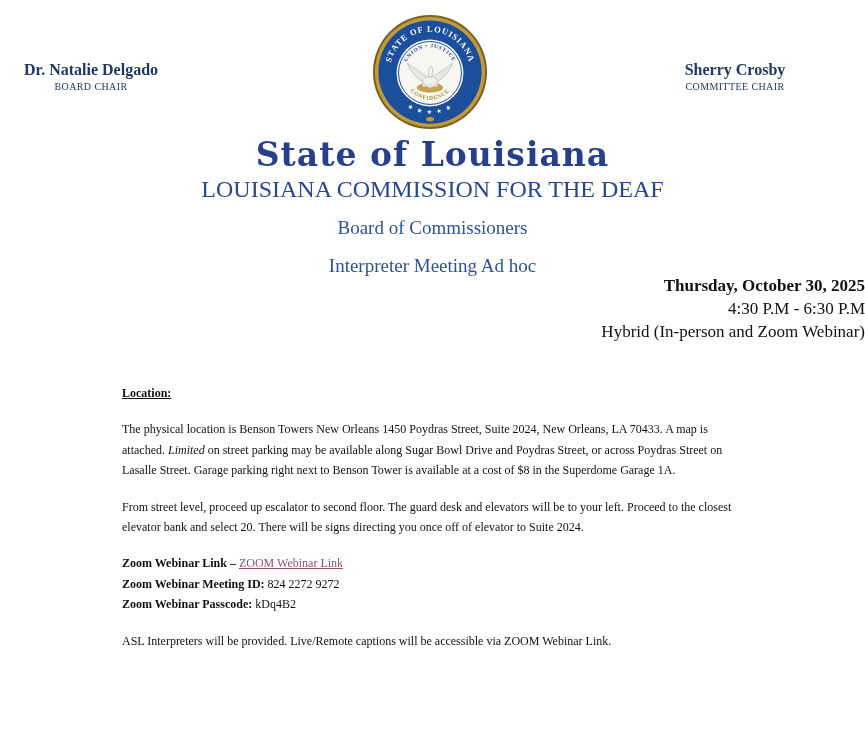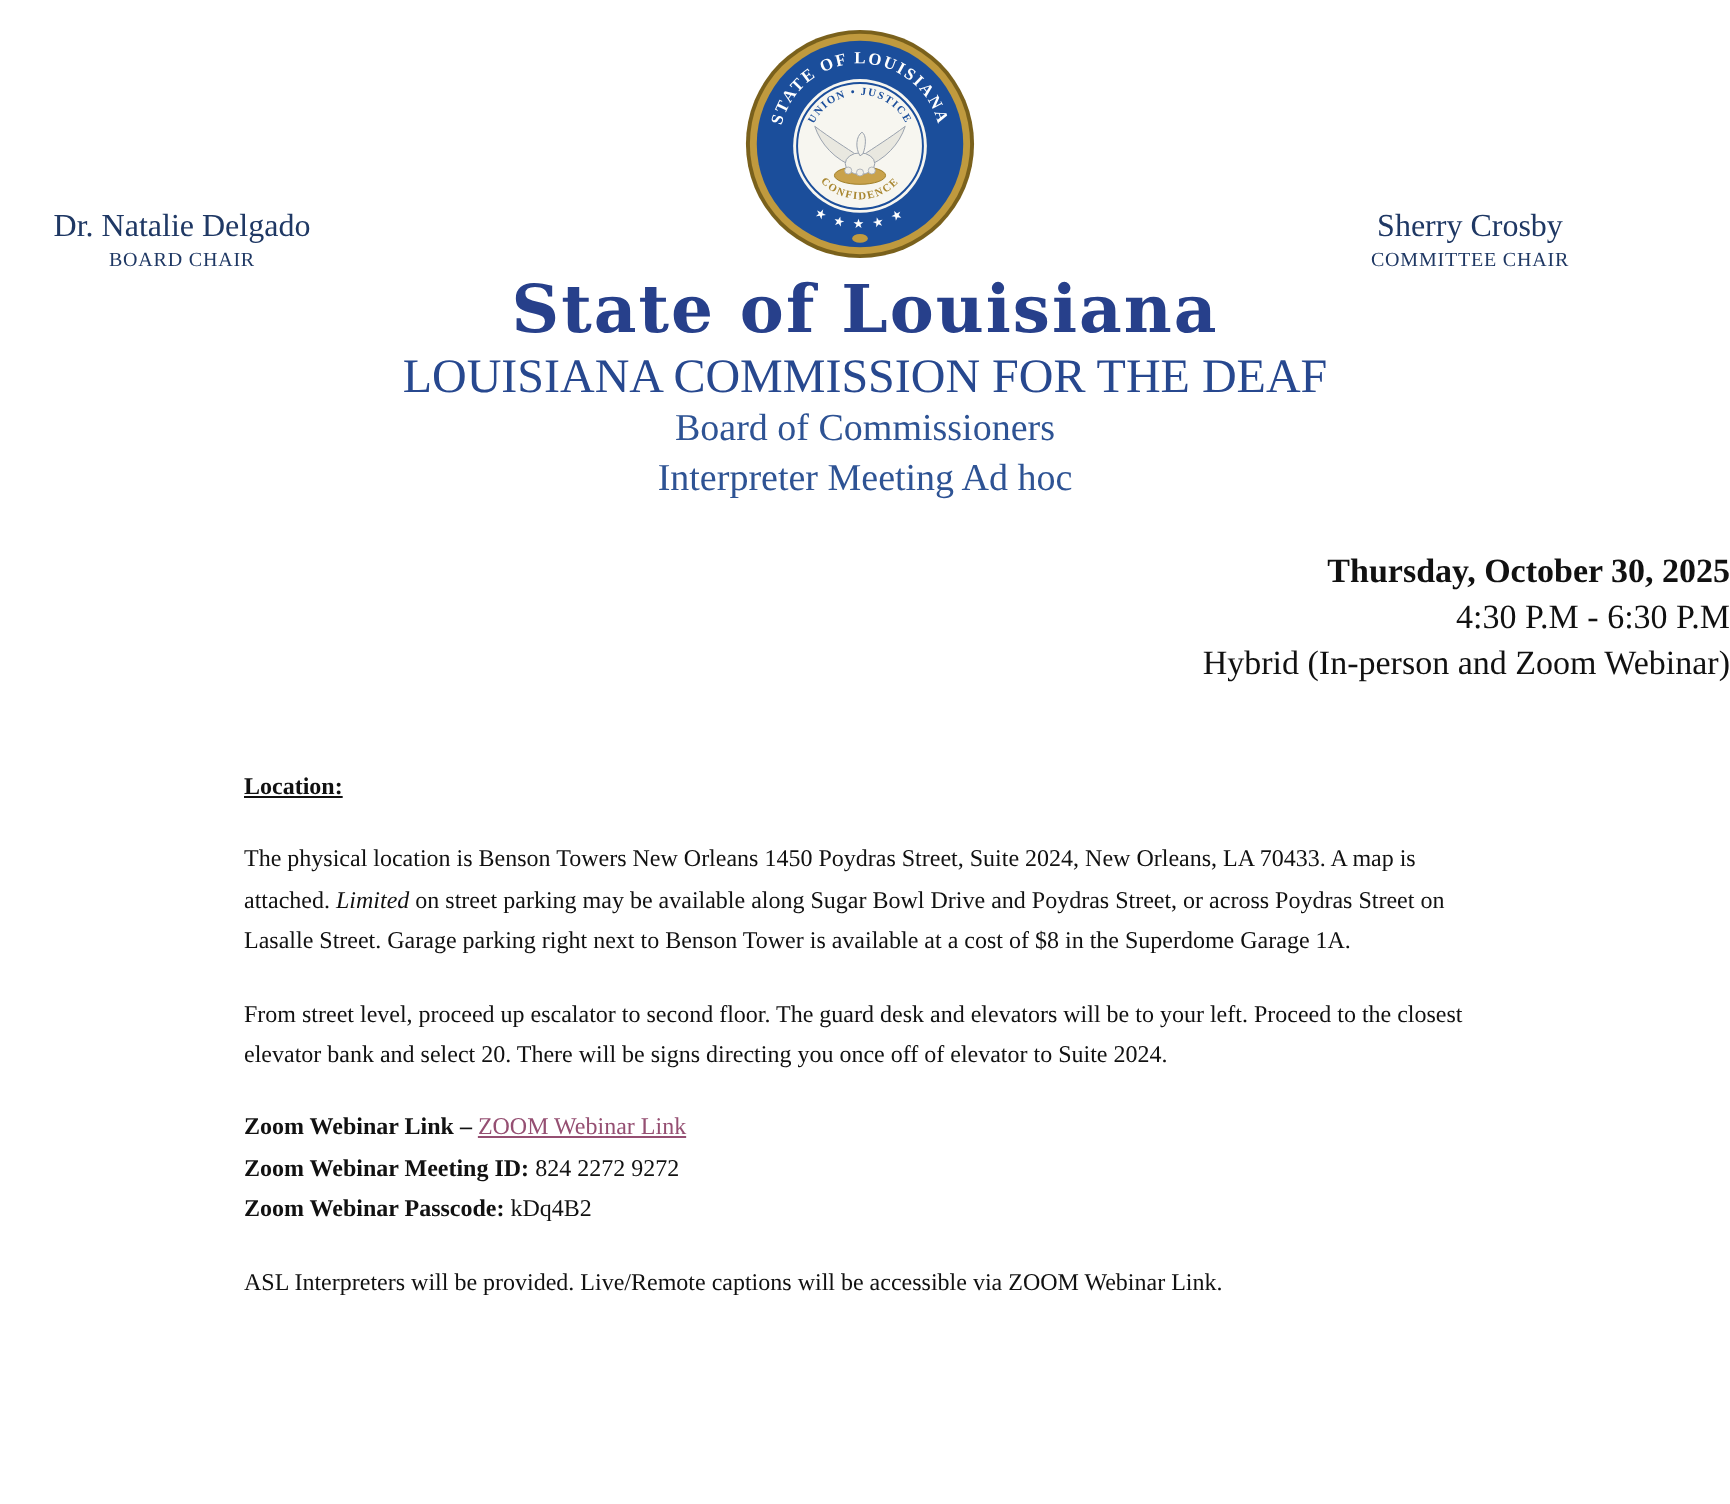--- a/index.html
+++ b/index.html
@@ -9,38 +9,38 @@
     background: #ffffff;
     font-family: "Liberation Serif", serif;
     color: #111111;
   }
   #page { position: relative; width: 865px; height: 752px; overflow: hidden; background: #ffffff; }
 
   
   .hdr-block { position: absolute; top: 61px; text-align: center; color: #1f3864; }
   .hdr-left  { left: 6px;  width: 170px; }
   .hdr-right { left: 642px; width: 186px; }
-  .hdr-name  { font-weight: normal; font-size: 16px; line-height: 18px; margin-top: 44px; }
+  .hdr-name  { font-weight: bold; font-size: 16px; line-height: 18px; }
   .hdr-title { font-size: 10px; line-height: 13px; letter-spacing: 0.4px; margin-top: 1px; }
 
   
   .seal { position: absolute; top: 13px; left: 371px; width: 118px; height: 118px; }
   .seal-arc-text   { font-family: "Liberation Serif", serif; font-weight: bold; fill: #ffffff; }
   .seal-motto-top  { font-family: "Liberation Serif", serif; font-weight: bold; fill: #1b4e9b; }
   .seal-motto-bot  { font-family: "Liberation Serif", serif; font-weight: bold; fill: #a8862f; }
 
   
   .title-block { position: absolute; top: 136px; left: 0; width: 865px; text-align: center; }
   .state-title {
     font-family: "DejaVu Serif", serif;
     font-weight: bold; font-size: 33px; line-height: 38px;
     color: #27408b; letter-spacing: 1px;
   }
   .org-line { font-size: 24px; line-height: 26px; color: #27488f; margin-top: 2px; }
-  .sub-line { font-size: 19px; line-height: 25px; color: #2e5394; margin-top: 0; }
+  .sub-line { font-size: 19px; line-height: 25px; color: #2e5394; margin-top: 13px; }
 
   
   .meeting-block { position: absolute; top: 274px; left: 0; width: 865px; text-align: right; font-size: 17px; line-height: 23px; color: #111111; }
   .meeting-date { font-weight: bold; }
 
   
   .body-block { position: absolute; top: 383px; left: 122px; width: 624px; font-size: 12px; line-height: 20.4px; color: #111111; }
   .loc-heading { font-weight: bold; }
   .loc-underline { text-decoration: underline; }
   .para { margin: 16px 0 0 0; }

